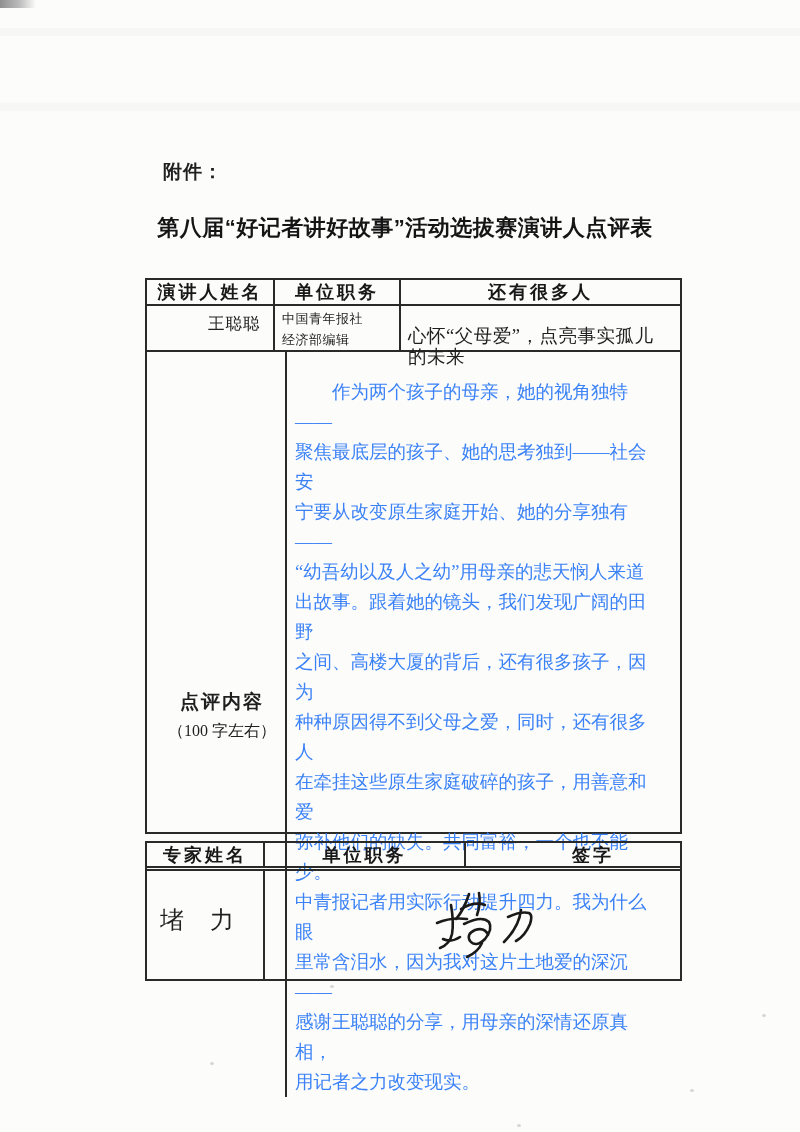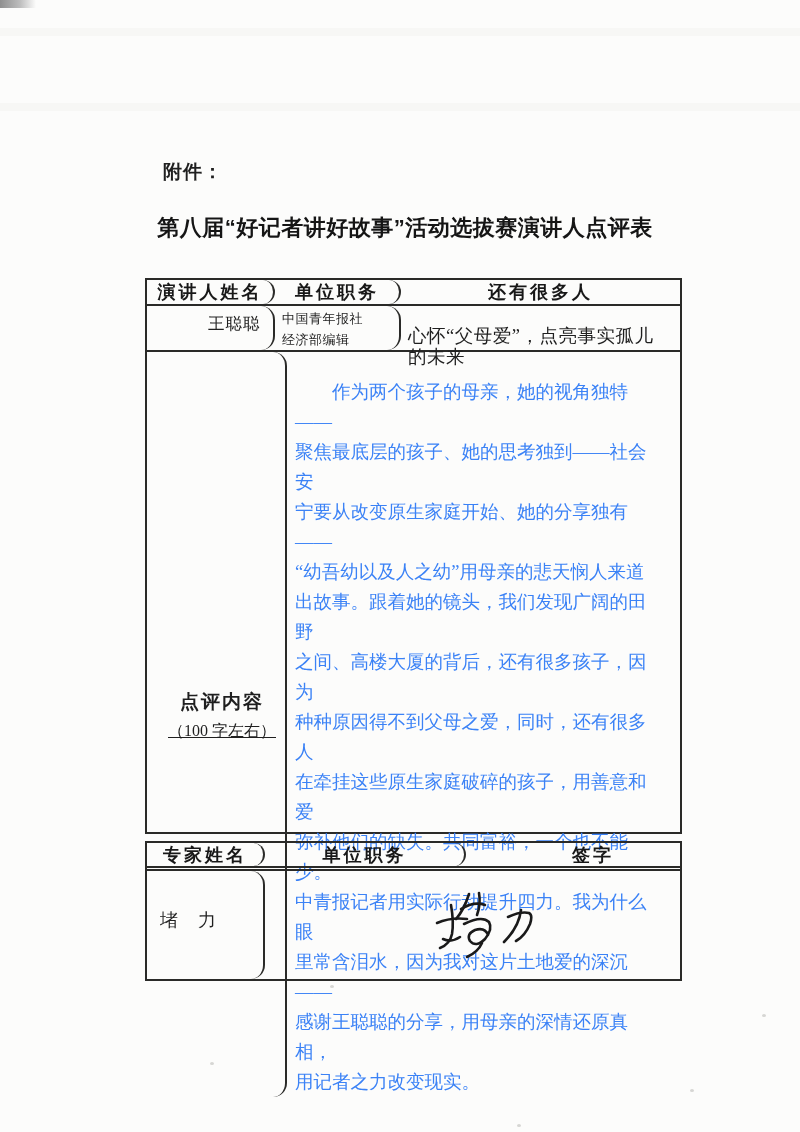--- a/index.html
+++ b/index.html
@@ -49,21 +49,21 @@
 
   .row { display: flex; flex-direction: row; width: 100%; }
   .row.bordered { border-bottom: 2px solid #2a2a28; }
   .r-head { height: 30px; }
   .r-speaker { height: 46px; }
   .r-comment { flex: 1; }
   .r-head2 { height: 28px; border-bottom: 5px double #2a2a28; }
   .r-expert { flex: 1; }
 
   .cell { position: relative; }
-  .vline { border-right: 2px solid #2a2a28; border-radius: 14px; }
+  .vline { border-right: 2px solid #2a2a28; }
 
   
   .c1 { width: 128px; }
   .c2 { width: 126px; }
   .c3 { flex: 1; }
   
   .b1 { width: 118px; }
   .b2 { width: 201px; }
   .b3 { flex: 1; margin-left: 40px; }
 
@@ -86,32 +86,32 @@
     padding: 20px 4px 0 7px;
     font-size: 18.5px; line-height: 20.5px; letter-spacing: 0.5px;
   }
 
   .label-cell {
     display: flex; flex-direction: column; align-items: center; justify-content: center;
     padding-bottom: 18px;
     margin-left: 12px;
   }
   .label-main { font-size: 19px; font-weight: bold; letter-spacing: 2px; }
-  .label-note { font-size: 16px; margin-top: 6px; letter-spacing: 0; white-space: nowrap; text-decoration: underline; }
+  .label-note { font-size: 16px; margin-top: 6px; letter-spacing: 0; white-space: nowrap; }
 
   .comment-cell {
     padding: 25px 18px 0 8px;
     font-size: 18.5px; line-height: 30px; letter-spacing: 0;
     color: #3b82f6;
   }
 
   .expert-name {
     display: flex; align-items: center;
     padding-left: 13px; padding-bottom: 10px;
-    font-size: 18px; letter-spacing: 1px; white-space: nowrap;
+    font-size: 24px; letter-spacing: 1px; white-space: nowrap;
   }
   .expert-unit {
     display: flex; align-items: center; justify-content: center;
     text-align: center; padding-bottom: 12px;
     font-size: 18.5px; line-height: 21px; letter-spacing: 0.5px;
   }
   .sig-cell { display: flex; align-items: center; justify-content: center; }
   .sig-cell svg { margin-top: -4px; }
 </style>
 </head>

